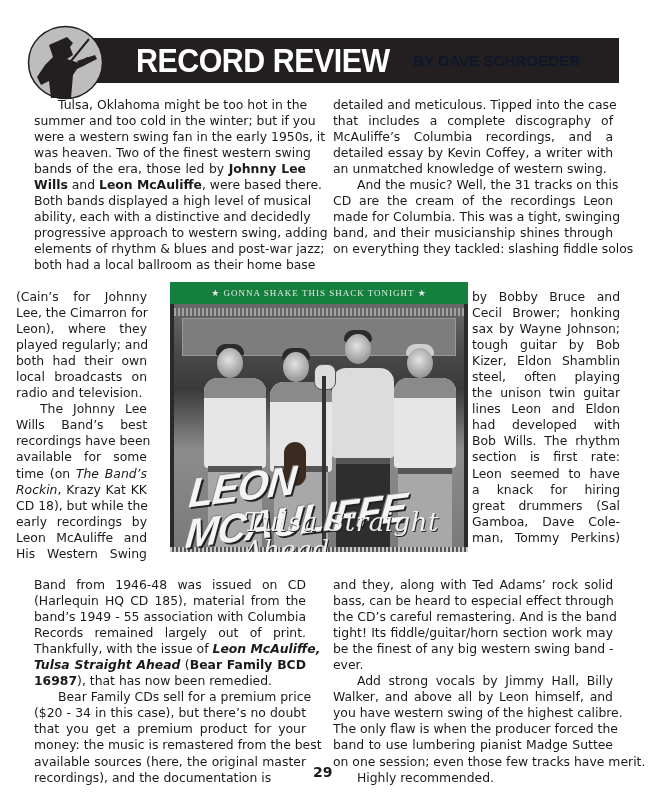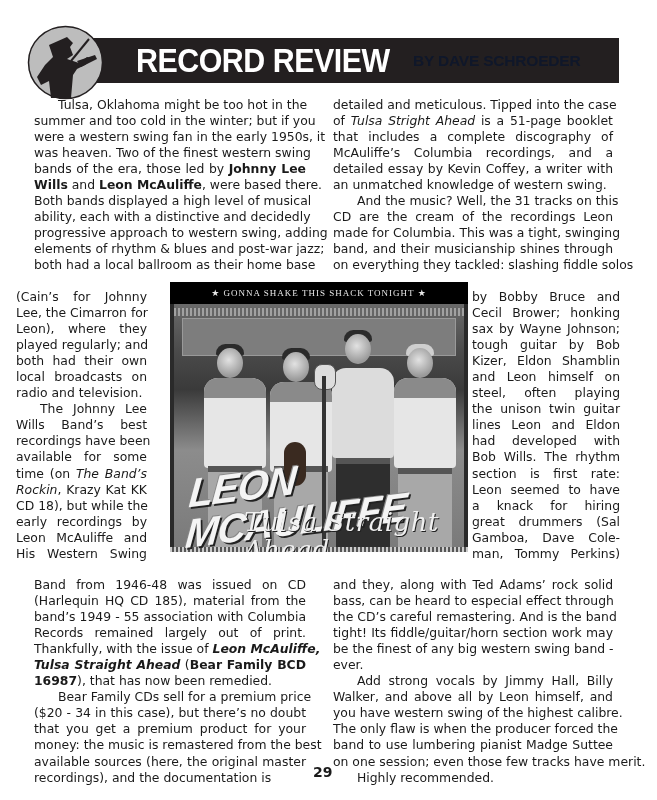--- a/index.html
+++ b/index.html
@@ -30,21 +30,21 @@
   .left-narrow { left: 16px; top: 289px; width: 131px; }
   .left-bottom { left: 34px; top: 577px; width: 272px; }
 
   .right-col { left: 333px; top: 97px; width: 280px; }
   .right-narrow { left: 472px; top: 289px; width: 148px; }
   .right-bottom { left: 333px; top: 577px; width: 280px; }
 
   
   .cover { position: absolute; left: 170px; top: 282px; width: 298px; height: 270px;
            background: #2a2a2a; overflow: hidden; }
-  .cover-banner { position: absolute; left: 0; top: 0; width: 100%; height: 22px; background: #000000;
+  .cover-banner { position: absolute; left: 0; top: 0; width: 100%; height: 22px; background: #15803d;
                   color: #e8e8e8; font-family: "Liberation Serif", serif; font-size: 9px;
                   letter-spacing: 1px; text-align: center; line-height: 22px; }
   .cover-photo { position: absolute; left: 4px; top: 22px; right: 4px; bottom: 4px;
                  background: linear-gradient(180deg, #6a6a6a 0%, #4a4a4a 20%, #3a3a3a 35%, #8c8c8c 60%, #7a7a7a 100%); }
   .cover-frieze { position: absolute; left: 0; right: 0; top: 4px; height: 8px;
                   background: repeating-linear-gradient(90deg, #bbb 0 2px, #666 2px 4px); opacity: .7; }
   .cover-wall { position: absolute; left: 8px; right: 8px; top: 14px; height: 36px;
                 background: #7d7d7d; border: 1px solid #999; }
   .cover-bottom-trim { position: absolute; left: 0; right: 0; bottom: 0; height: 5px;
                        background: repeating-linear-gradient(90deg, #ccc 0 2px, #555 2px 4px); }
@@ -129,38 +129,36 @@
     <span class="line indent">Bear Family CDs sell for a premium price</span>
     <span class="line">($20 - 34 in this case), but there’s no doubt</span>
     <span class="line">that you get a premium product for your</span>
     <span class="line">money: the music is remastered from the best</span>
     <span class="line">available sources (here, the original master</span>
     <span class="line last">recordings), and the documentation is</span>
   </div>
 
 <div class="col right-col">
     <span class="line">detailed and meticulous. Tipped into the case</span>
-    <span class="line">of <i>Tulsa Stright Ahead</i> is a 51-page booklet</span>
     <span class="line">that includes a complete discography of</span>
     <span class="line">McAuliffe’s Columbia recordings, and a</span>
     <span class="line">detailed essay by Kevin Coffey, a writer with</span>
     <span class="line last">an unmatched knowledge of western swing.</span>
     <span class="line indent">And the music? Well, the 31 tracks on this</span>
     <span class="line">CD are the cream of the recordings Leon</span>
     <span class="line">made for Columbia. This was a tight, swinging</span>
     <span class="line">band, and their musicianship shines through</span>
     <span class="line last">on everything they tackled: slashing fiddle solos</span>
   </div>
 <div class="col right-narrow">
     <span class="line">by Bobby Bruce and</span>
     <span class="line">Cecil Brower; honking</span>
     <span class="line">sax by Wayne Johnson;</span>
     <span class="line">tough guitar by Bob</span>
     <span class="line">Kizer, Eldon Shamblin</span>
-    <span class="line">and Leon himself on</span>
     <span class="line">steel, often playing</span>
     <span class="line">the unison twin guitar</span>
     <span class="line">lines Leon and Eldon</span>
     <span class="line">had developed with</span>
     <span class="line">Bob Wills. The rhythm</span>
     <span class="line">section  is first rate:</span>
     <span class="line">Leon seemed to have</span>
     <span class="line">a knack for hiring</span>
     <span class="line">great drummers (Sal</span>
     <span class="line">Gamboa, Dave Cole-</span>

